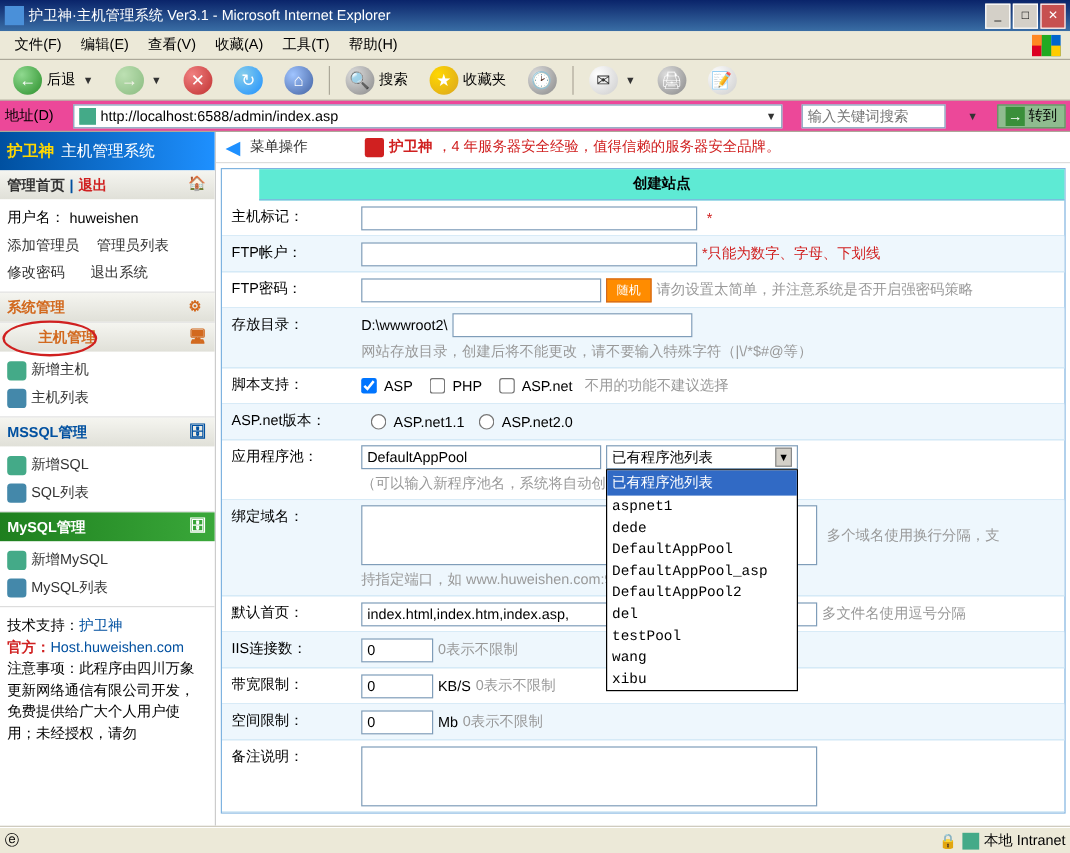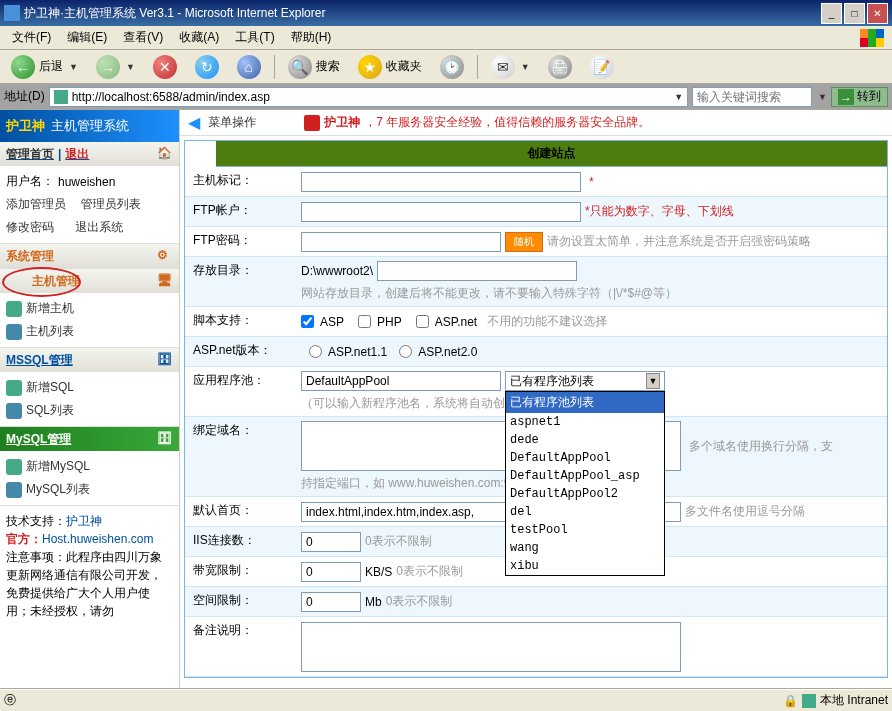--- a/index.html
+++ b/index.html
@@ -27,38 +27,38 @@
 .tbicon.home { background: radial-gradient(circle at 30% 30%, #a0c4ff, #4060a0); }
 .tbicon.search { background: radial-gradient(circle at 30% 30%, #ddd, #888); }
 .tbicon.fav { background: radial-gradient(circle at 30% 30%, #ffd700, #daa520); }
 .tbicon.hist { background: radial-gradient(circle at 30% 30%, #ddd, #888); }
 .tbicon.mail { background: radial-gradient(circle at 30% 30%, #fff, #ccc); color:#333; }
 .tbicon.print { background: radial-gradient(circle at 30% 30%, #ddd, #888); }
 .sep { width: 1px; height: 24px; background: #aca899; margin: 0 2px; }
 .dropdown-arrow { font-size: 9px; color: #333; margin-left: 2px; }
 
 
-.addressbar { background: #a3a3a3; height: 26px; display: flex; align-items: center; padding: 0 4px; gap: 4px; border-bottom: 1px solid #aca899; }
+.addressbar { background: #ec4899; height: 26px; display: flex; align-items: center; padding: 0 4px; gap: 16px; border-bottom: 1px solid #aca899; }
 .addr-input { flex: 1; height: 20px; border: 1px solid #7f9db9; background: #fff; padding: 0 4px; display: flex; align-items: center; }
 .addr-input .favicon { width: 14px; height: 14px; background: #4a8; margin-right: 4px; }
 .addr-input input { border: none; flex: 1; font-size: 12px; outline: none; }
 .search-input { width: 120px; height: 20px; border: 1px solid #7f9db9; background: #fff; padding: 0 4px; font-size: 12px; color: #999; }
 .go-btn { height: 20px; background: #8fbc8f; border: 1px solid #5f8f5f; padding: 0 6px; cursor: pointer; display: flex; align-items: center; gap: 3px; }
 .go-arrow { background: #3a8f3a; color: #fff; width: 16px; height: 16px; display: flex; align-items: center; justify-content: center; font-size: 12px; }
 
 
 .content { display: flex; height: 578px; background: #fff; }
 
 
 .sidebar { width: 180px; background: #fff; border-right: 1px solid #ccc; overflow: hidden; }
 .sb-header { background: linear-gradient(to right, #0050a0, #1e90ff); color: #fff; height: 32px; display: flex; align-items: center; padding: 0 6px; font-size: 13px; }
 .sb-header .brand { color: #ffd700; font-weight: bold; margin-right: 6px; }
 .sb-section { border-bottom: 1px solid #ddd; }
 .sb-sechead { background: linear-gradient(to bottom, #f5f5f0, #e0e0d8); height: 24px; display: flex; align-items: center; padding: 0 6px; font-weight: bold; position: relative; }
-.sb-sechead.blue { color: #0050a0; text-decoration: underline; }
+.sb-sechead.blue { color: #0050a0; }
 .sb-sechead.orange { color: #d2691e; }
 .sb-sechead .sbicon { position: absolute; right: 6px; width: 16px; height: 16px; }
 .sb-sechead.circled { position: relative; padding-left: 32px; }
 .sb-sechead.circled::after { content: ''; position: absolute; left: 2px; top: -2px; width: 75px; height: 26px; border: 2px solid #d02020; border-radius: 50%; pointer-events: none; }
 .sb-body { padding: 4px 6px; }
 .sb-line { padding: 3px 0; display: flex; align-items: center; gap: 4px; }
 .sb-link { color: #333; cursor: pointer; }
 .sb-link.logout { color: #d02020; font-weight: bold; }
 .sb-ic { width: 16px; height: 16px; display: inline-block; }
 .sb-ic.add { background: #4a8; border-radius: 3px; }
@@ -71,21 +71,21 @@
 .mainpanel { flex: 1; background: #fff; overflow: auto; }
 .crumb { height: 26px; display: flex; align-items: center; padding: 0 8px; border-bottom: 1px solid #ddd; gap: 8px; }
 .crumb-back { color: #1e90ff; font-size: 16px; cursor: pointer; }
 .crumb-text { color: #333; }
 .promo { color: #000; display: flex; align-items: center; gap: 4px; margin-left: 40px; }
 .promo .shield { width: 16px; height: 16px; background: #d02020; border-radius: 2px; display:inline-block; }
 .promo .name { color: #d02020; font-weight: bold; }
 .promo .rest { color: #d02020; }
 
 .form-panel { border: 1px solid #7fb3e0; margin: 4px; }
-.form-title { background: #4d7c0f; text-align: center; font-weight: bold; padding: 4px; border-bottom: 1px solid #7fb3e0; margin-left: 31px; }
+.form-title { background: #5eead4; text-align: center; font-weight: bold; padding: 4px; border-bottom: 1px solid #7fb3e0; margin-left: 31px; }
 .form-row { display: flex; border-bottom: 1px solid #cfe6f5; min-height: 30px; }
 .form-row.alt { background: #eef7fd; }
 .form-label { width: 110px; padding: 5px 8px; display: flex; align-items: flex-start; }
 .form-value { flex: 1; padding: 4px 6px; display: flex; align-items: center; flex-wrap: wrap; gap: 4px; position: relative; }
 .txtinput { border: 1px solid #7f9db9; height: 20px; padding: 0 4px; font-size: 12px; }
 .txtinput.w280 { width: 280px; }
 .txtinput.w200 { width: 200px; }
 .txtinput.w60 { width: 60px; }
 .txtarea { border: 1px solid #7f9db9; width: 380px; height: 50px; padding: 2px 4px; font-size: 12px; resize: none; }
 .orange-btn { background: #ff8c00; color: #fff; border: 1px solid #d2691e; padding: 2px 8px; cursor: pointer; font-size: 10px; }
@@ -280,21 +280,21 @@
     </div>
   </div>
 
   <div class="mainpanel">
     <div class="crumb">
       <span class="crumb-back">◀</span>
       <span class="crumb-text">菜单操作</span>
       <div class="promo">
         <span class="shield"></span>
         <span class="name">护卫神</span>
-        <span class="rest">，7 年服务器安全经验，值得信赖的服务器安全品牌。</span>
+        <span class="rest">，4 年服务器安全经验，值得信赖的服务器安全品牌。</span>
       </div>
     </div>
 
     <div class="form-panel">
       <div class="form-title">创建站点</div>
 
       <div class="form-row">
           <div class="form-label">主机标记：</div>
         <div class="form-value">
             <input class="txtinput w280" value="" style="">

